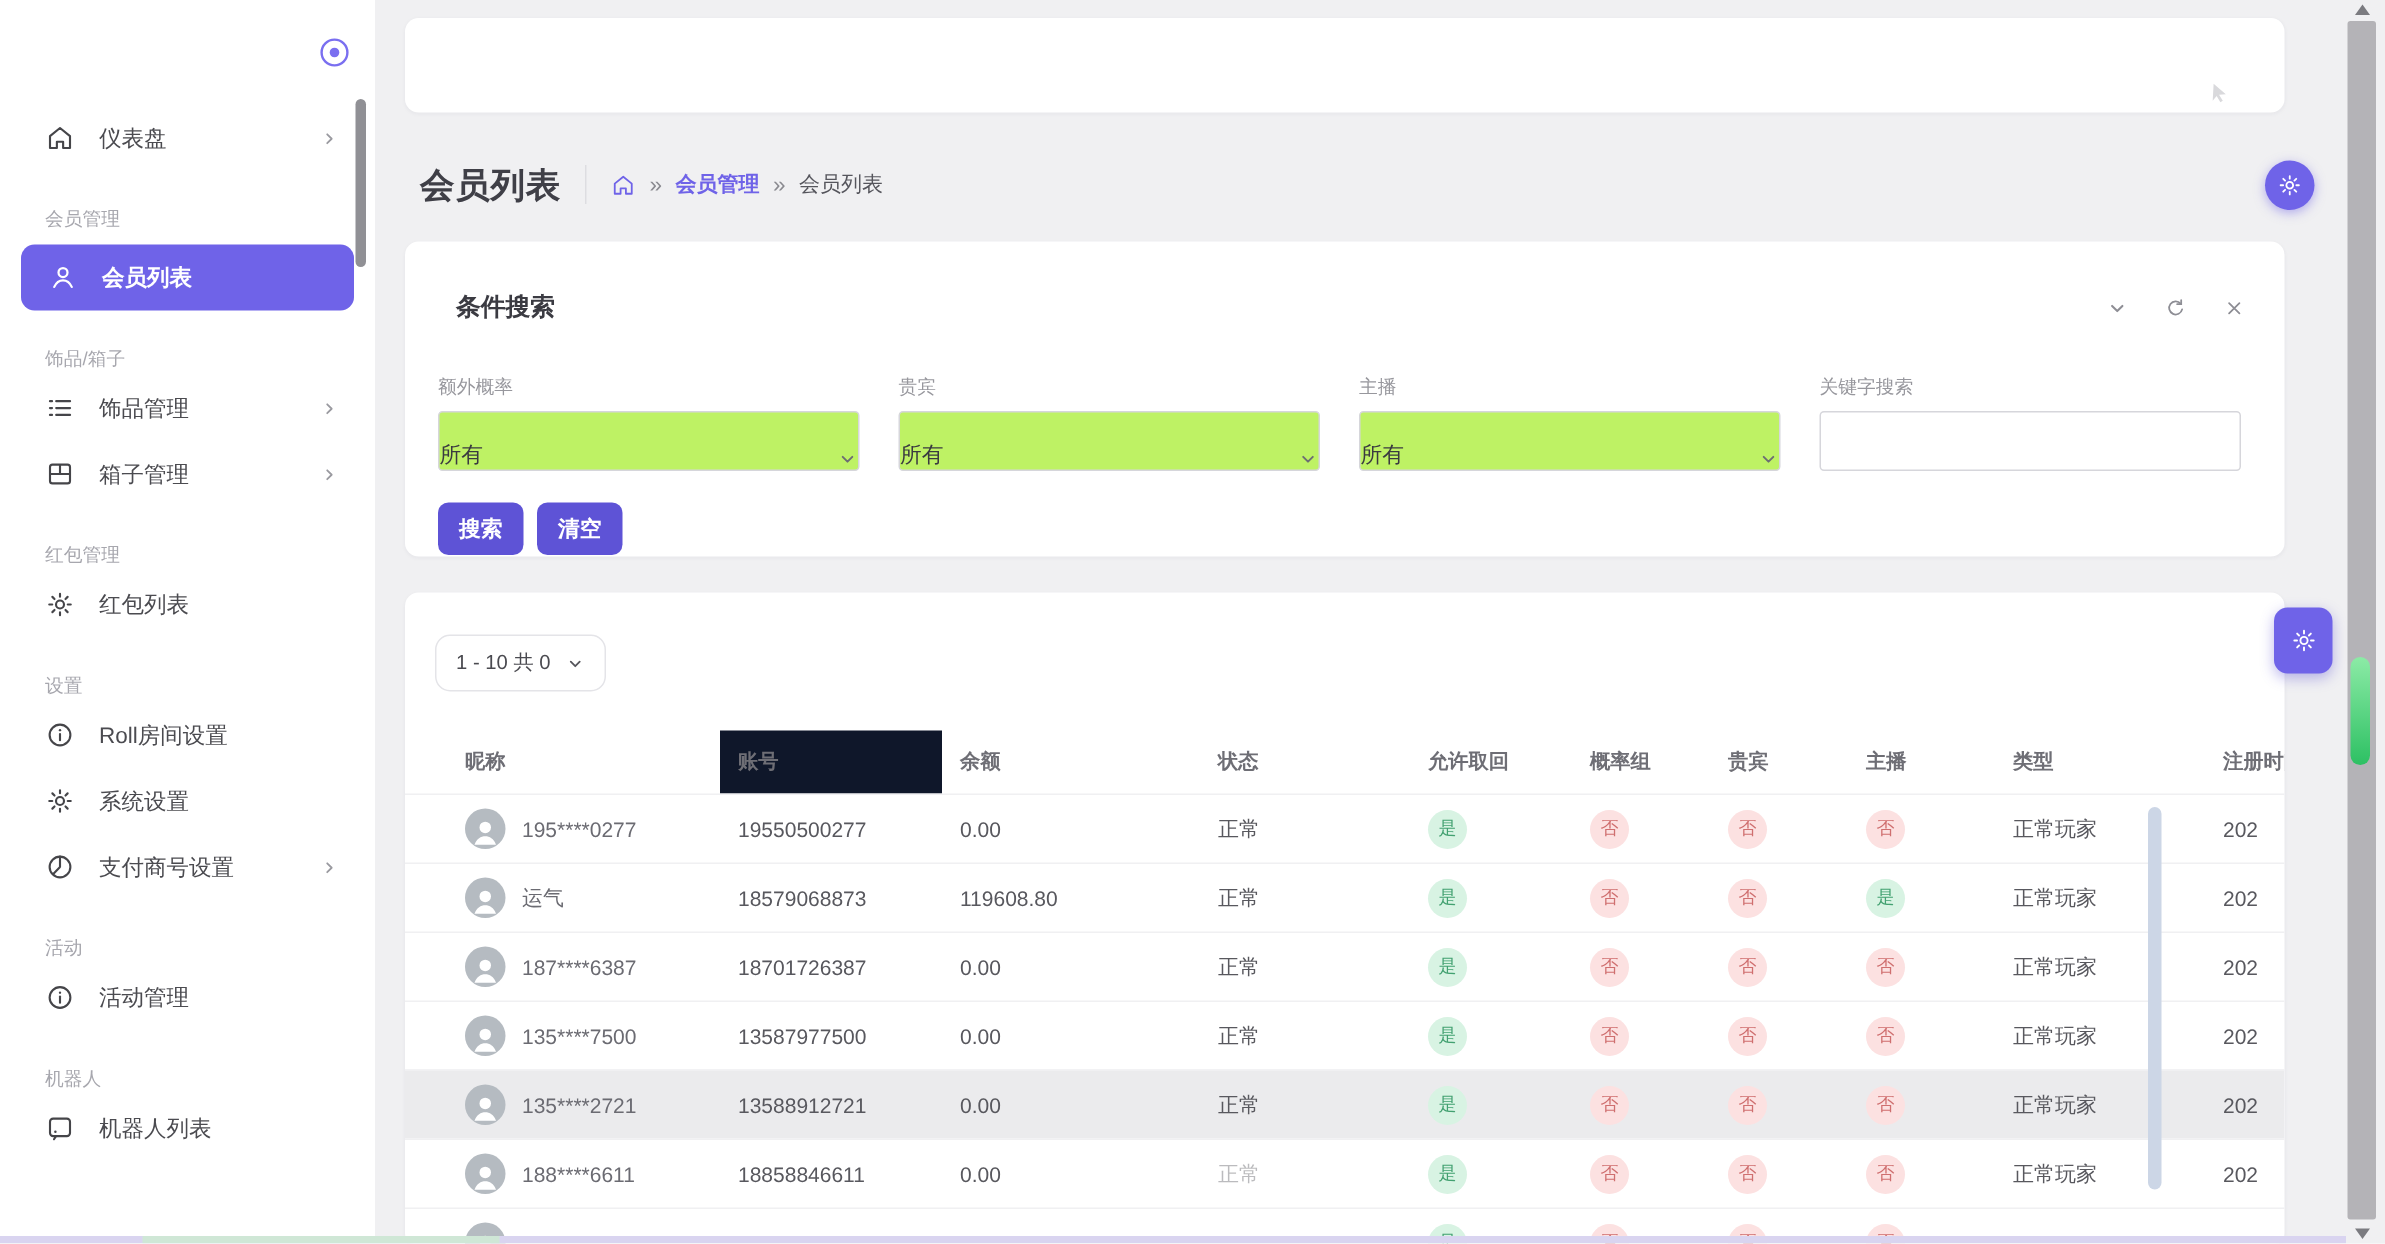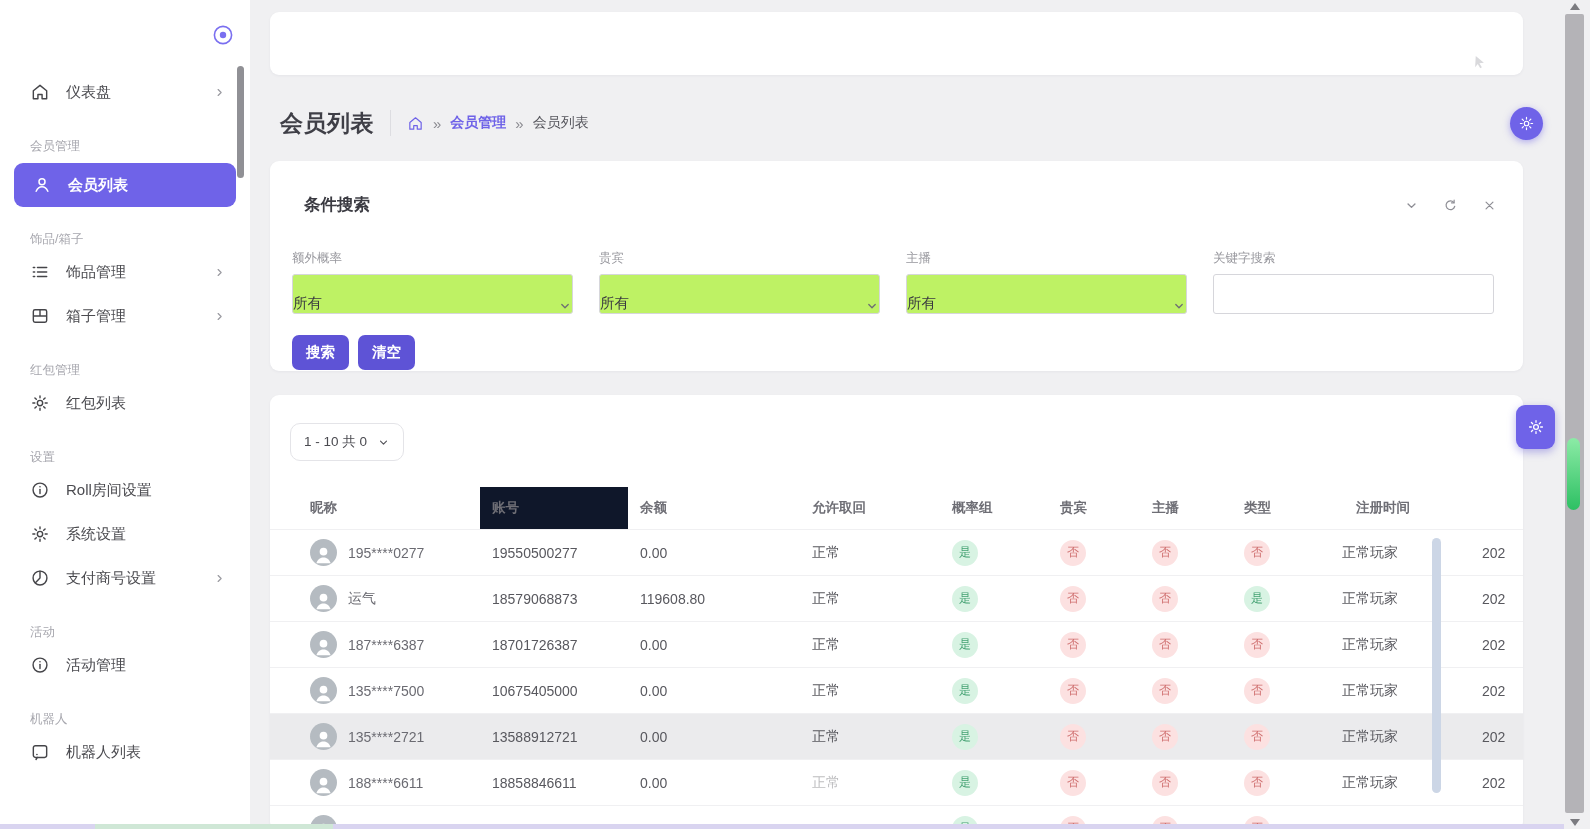--- a/index.html
+++ b/index.html
@@ -339,20 +339,21 @@
         <span class="icon">
             <svg viewBox="0 0 24 24" fill="none" stroke="currentColor" stroke-width="2.2" stroke-linecap="round" stroke-linejoin="round">
               <path d="M6.5 9.5 12 15l5.5-5.5"></path>
             </svg>
           </span>
       </div>
       <div class="thead">
           <div class="th">昵称</div>
           <div class="th">账号</div>
           <div class="th">余额</div>
+          <div class="th">状态</div>
           <div class="th">允许取回</div>
           <div class="th">概率组</div>
           <div class="th">贵宾</div>
           <div class="th">主播</div>
           <div class="th">类型</div>
           <div class="th">注册时间</div>
         </div>
       <div class="tbody">
           <div class="trow">
             <div class="td td-nickname">
@@ -441,21 +442,21 @@
           <div class="trow">
             <div class="td td-nickname">
               <span class="avatar">
                 <svg viewBox="0 0 24 24" fill="currentColor">
                   <circle cx="12" cy="9" r="4"></circle>
                   <path d="M4.5 21c1.7-4.2 4.4-5.8 7.5-5.8s5.8 1.6 7.5 5.8z"></path>
                 </svg>
               </span>
               <span class="nick">135****7500</span>
             </div>
-            <div class="td td-account">10675405000</div>
+            <div class="td td-account">13587977500</div>
             <div class="td td-balance">0.00</div>
             <div class="td td-status">正常</div>
             <div class="td td-allow_retrieve">
               <span class="badge badge-yes">是</span>
             </div>
             <div class="td td-probability_group">
               <span class="badge badge-no">否</span>
             </div>
             <div class="td td-vip">
               <span class="badge badge-no">否</span>

